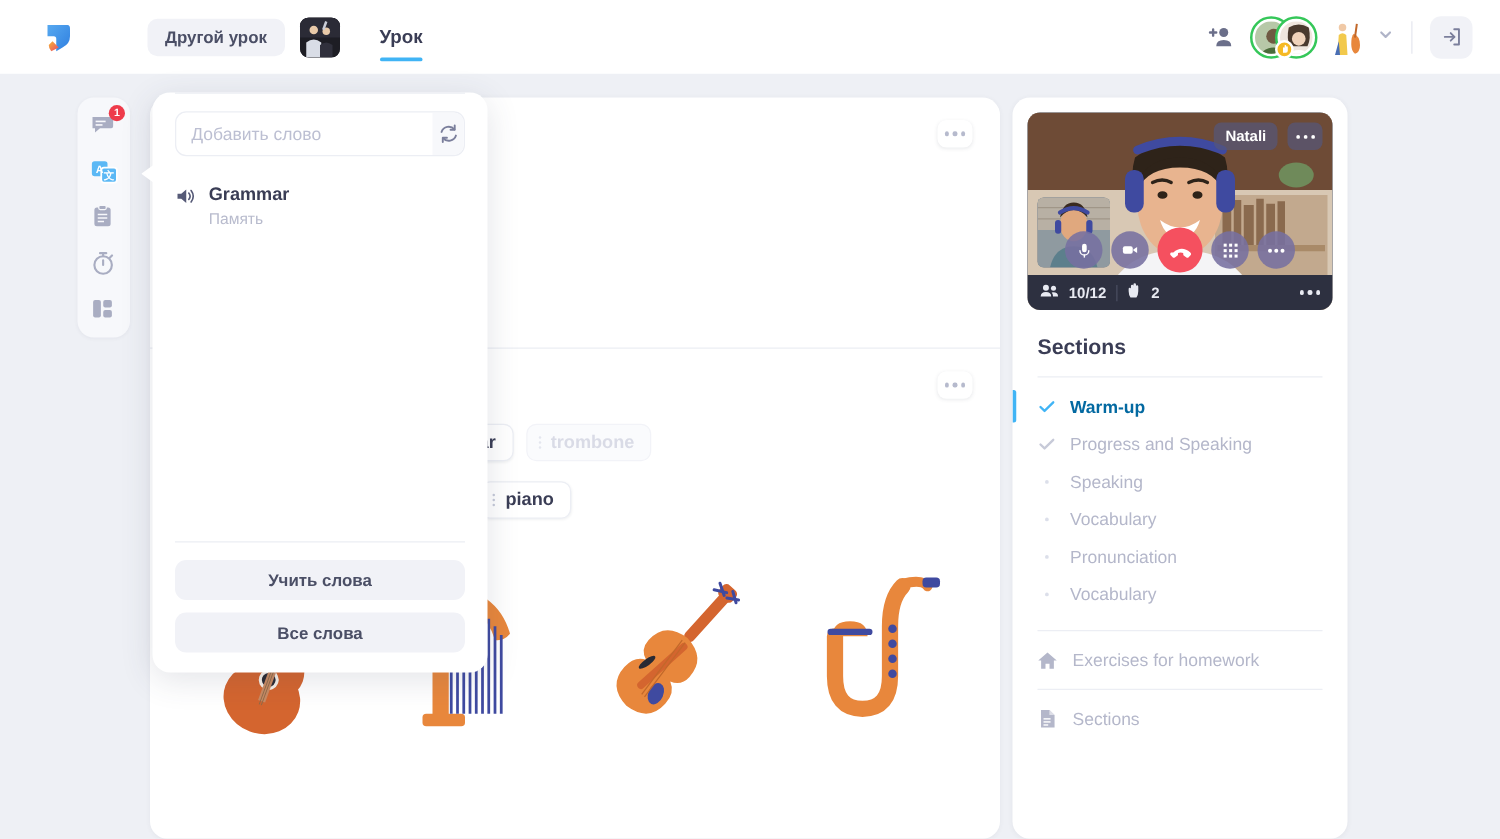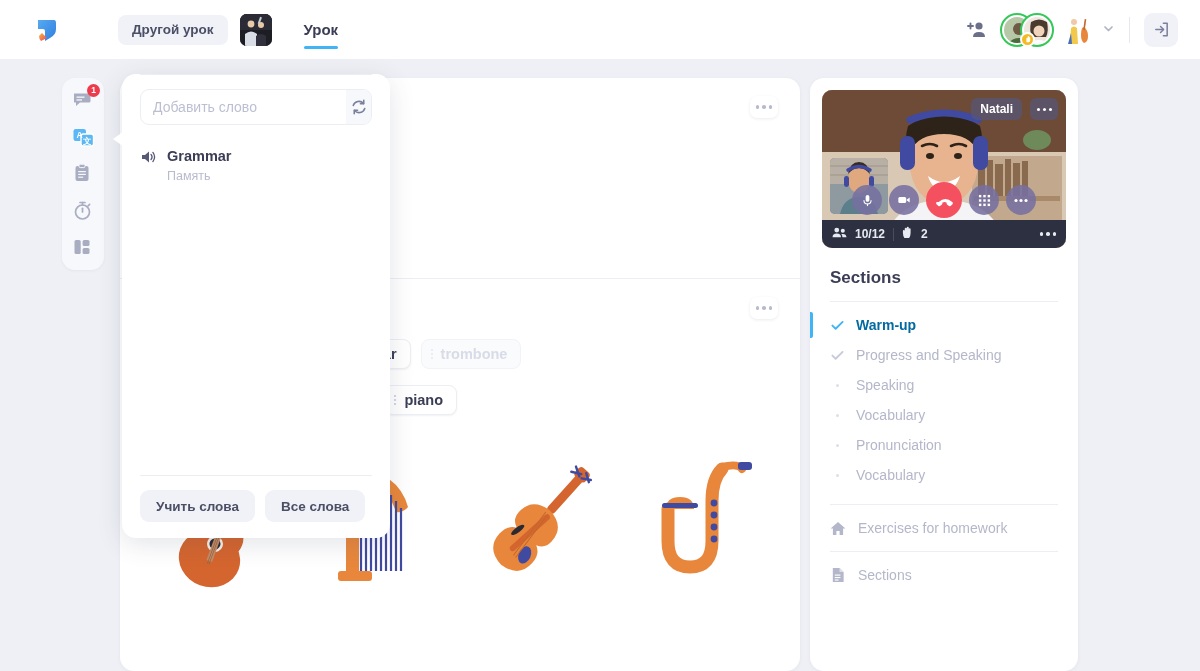--- a/index.html
+++ b/index.html
@@ -161,21 +161,21 @@
     width: 42px; background: #f7f8fb; border: none; cursor: pointer;
     display: flex; align-items: center; justify-content: center; color: #7b7f9c;
   }
   .dict-list { margin: 14px 0 0 0; flex: 1; }
   .dict-row { padding: 8px 18px 9px 18px; display: flex; gap: 11px; align-items: flex-start; }
   .dict-row + .dict-row { border-top: 1px solid #f2f3f8; }
   .spk { color: #565a77; margin-top: 2px; cursor: pointer; flex: none; }
   .dw-en { font-size: 14.5px; font-weight: 600; color: #3a3d55; line-height: 19px; }
   .dw-ru { font-size: 12.5px; color: #b8bbcd; line-height: 17px; margin-top: 1px; }
   .dict-bottom-sep { height: 1px; background: #eceef4; margin: 0 18px; }
-  .dict-actions { padding: 14px 18px 16px 18px; display: flex; gap: 10px; }
+  .dict-actions { padding: 14px 18px 16px 18px; display: flex; gap: 10px; flex-direction: column; }
   .dict-btn {
     height: 32px; padding: 0 16px; border-radius: 9px; border: none;
     background: #f1f2f7; color: #4b4f66; font-size: 13.5px; font-weight: 700;
     cursor: pointer; font-family: inherit;
   }
 
   
   .right {
     position: absolute; left: 810px; top: 78px; width: 268px; height: 593px;
     background: #ffffff; border-radius: 14px; z-index: 20;

